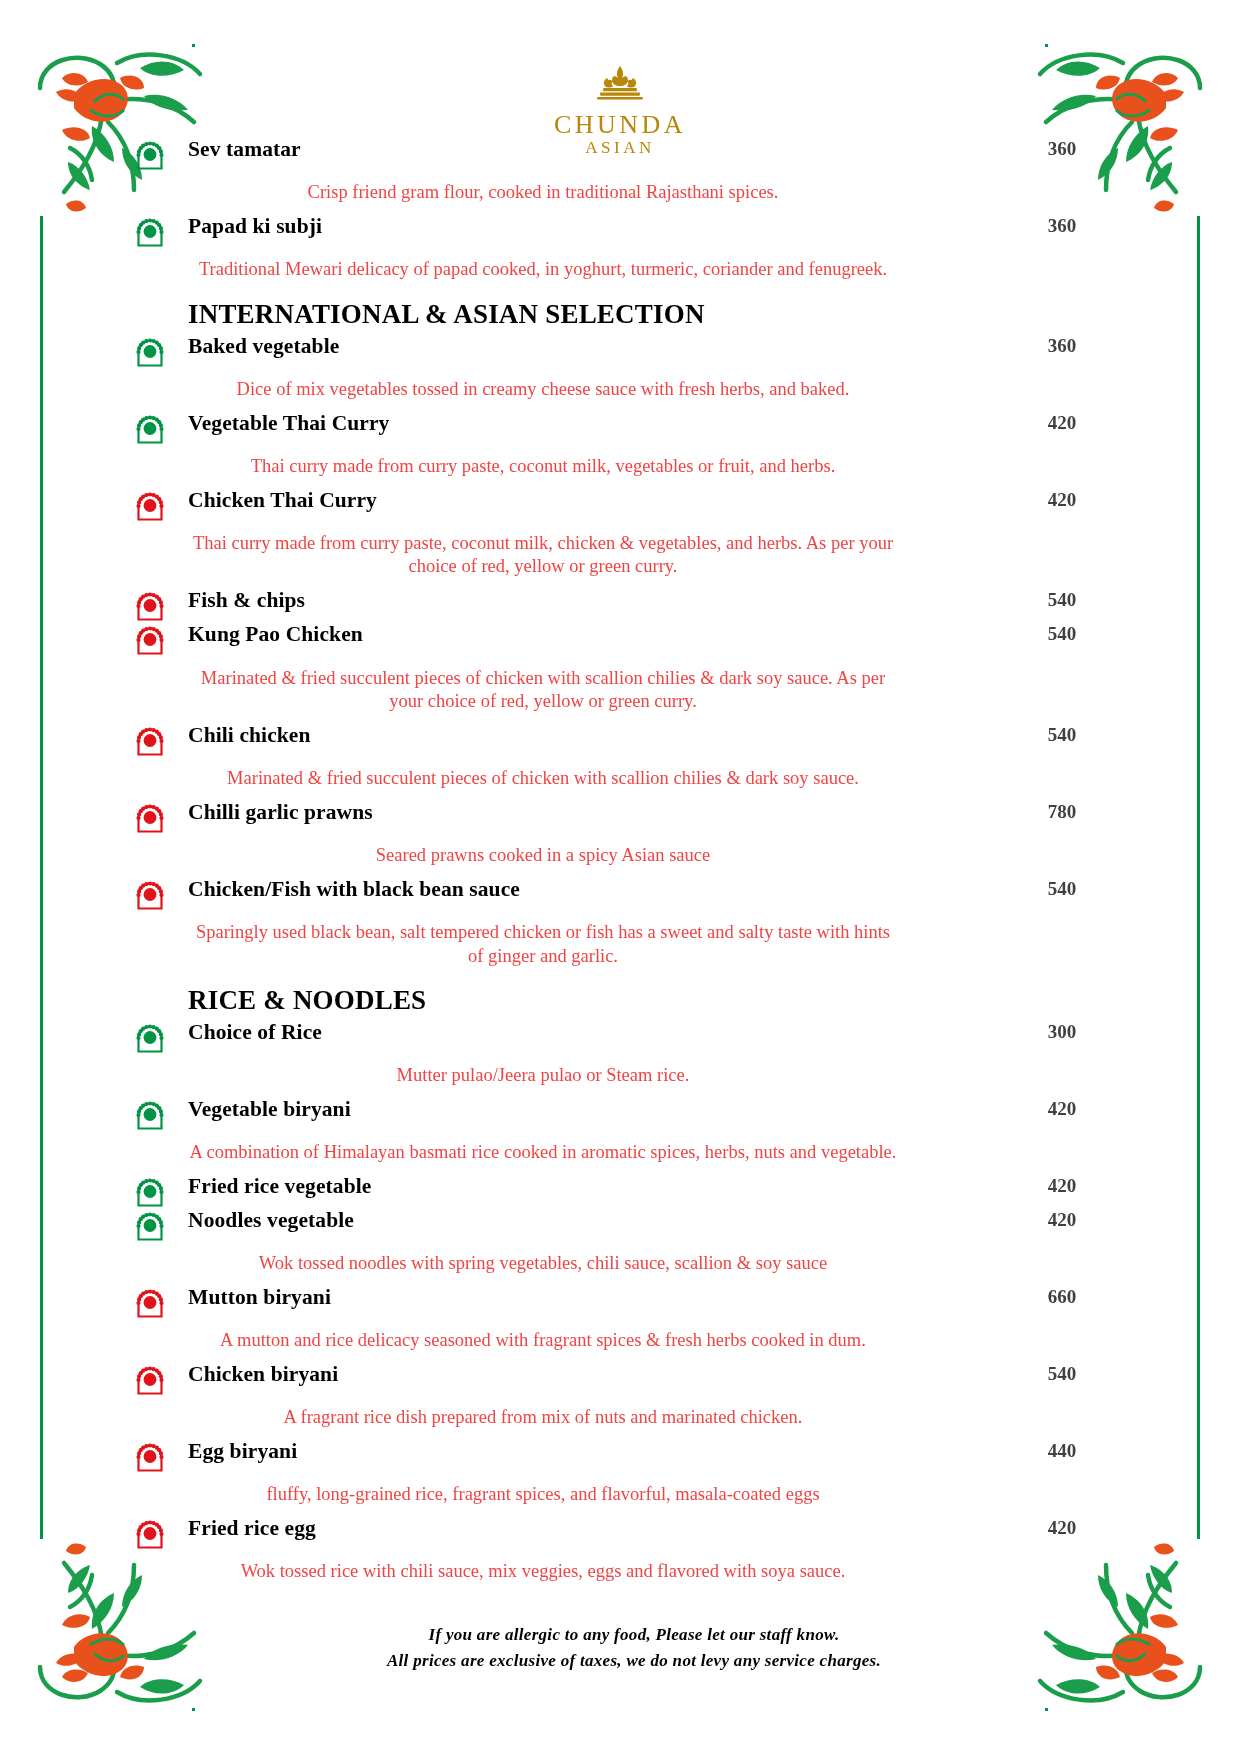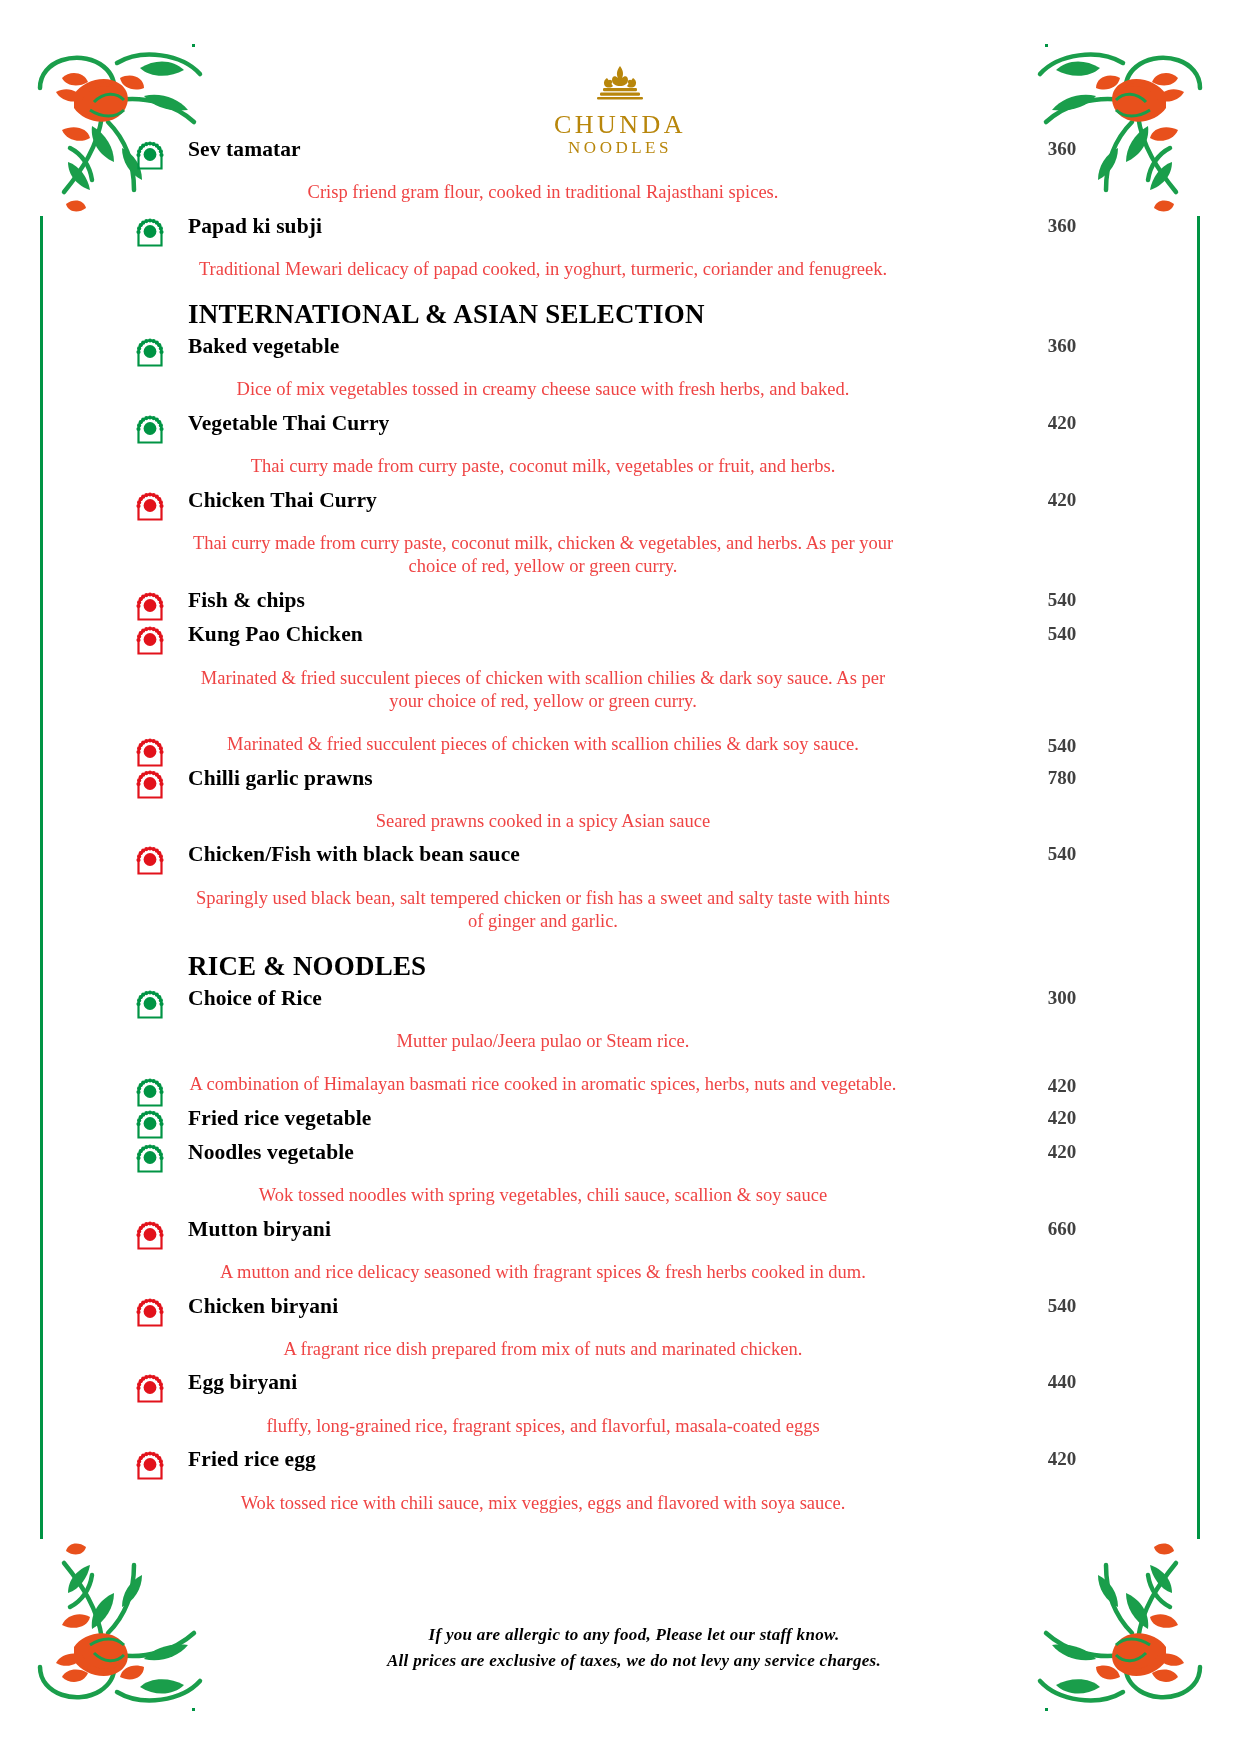--- a/index.html
+++ b/index.html
@@ -299,21 +299,21 @@
       <path d="M18 14 C15 16, 14 19, 16 22 C18 24, 22 24, 24 22 Z"></path>
       <path d="M44 14 C47 16, 48 19, 46 22 C44 24, 40 24, 38 22 Z"></path>
       <rect x="14" y="24" width="34" height="3.2" rx="1.2"></rect>
       <rect x="11" y="28.5" width="40" height="3.2" rx="1.2"></rect>
       <rect x="8" y="33" width="46" height="2.6" rx="1.1"></rect>
       <circle cx="21" cy="18" r="2.2"></circle>
       <circle cx="41" cy="18" r="2.2"></circle>
     </g>
   </svg>
   <div class="logo-name">CHUNDA</div>
-  <div class="logo-sub">NOODLES</div>
+  <div class="logo-sub">ASIAN</div>
 </div>
 
 <div class="menu-body" id="menu-body">
     <div class="item">
       <span class="diet-icon"><svg viewBox="0 0 34 34" width="34" height="34" xmlns="http://www.w3.org/2000/svg">
        <path d="M5.5 31.5 L5.5 18 A11.5 11.5 0 0 1 28.5 18 L28.5 31.5 Z" fill="none" stroke="#009444" stroke-width="2.2"></path>
        <circle cx="5.5" cy="18.0" r="2.1" fill="#009444"></circle>
           <circle cx="6.1" cy="14.4" r="2.1" fill="#009444"></circle>
           <circle cx="7.7" cy="11.2" r="2.1" fill="#009444"></circle>
           <circle cx="10.2" cy="8.7" r="2.1" fill="#009444"></circle>
@@ -473,20 +473,23 @@
           <circle cx="10.2" cy="8.7" r="2.1" fill="#e2121b"></circle>
           <circle cx="13.4" cy="7.1" r="2.1" fill="#e2121b"></circle>
           <circle cx="17.0" cy="6.5" r="2.1" fill="#e2121b"></circle>
           <circle cx="20.6" cy="7.1" r="2.1" fill="#e2121b"></circle>
           <circle cx="23.8" cy="8.7" r="2.1" fill="#e2121b"></circle>
           <circle cx="26.3" cy="11.2" r="2.1" fill="#e2121b"></circle>
           <circle cx="27.9" cy="14.4" r="2.1" fill="#e2121b"></circle>
           <circle cx="28.5" cy="18.0" r="2.1" fill="#e2121b"></circle>
        <circle cx="17" cy="17.5" r="6.4" fill="#e2121b"></circle>
      </svg></span>
+      <div class="item-head">
+        <div class="item-name">Chili chicken</div>
+      </div>
       <div class="item-price">540</div>
       <div class="item-desc">Marinated &amp; fried succulent pieces of chicken with scallion chilies &amp; dark soy sauce.</div>
     </div>
     <div class="item">
       <span class="diet-icon"><svg viewBox="0 0 34 34" width="34" height="34" xmlns="http://www.w3.org/2000/svg">
        <path d="M5.5 31.5 L5.5 18 A11.5 11.5 0 0 1 28.5 18 L28.5 31.5 Z" fill="none" stroke="#e2121b" stroke-width="2.2"></path>
        <circle cx="5.5" cy="18.0" r="2.1" fill="#e2121b"></circle>
           <circle cx="6.1" cy="14.4" r="2.1" fill="#e2121b"></circle>
           <circle cx="7.7" cy="11.2" r="2.1" fill="#e2121b"></circle>
           <circle cx="10.2" cy="8.7" r="2.1" fill="#e2121b"></circle>
@@ -559,20 +562,23 @@
           <circle cx="10.2" cy="8.7" r="2.1" fill="#009444"></circle>
           <circle cx="13.4" cy="7.1" r="2.1" fill="#009444"></circle>
           <circle cx="17.0" cy="6.5" r="2.1" fill="#009444"></circle>
           <circle cx="20.6" cy="7.1" r="2.1" fill="#009444"></circle>
           <circle cx="23.8" cy="8.7" r="2.1" fill="#009444"></circle>
           <circle cx="26.3" cy="11.2" r="2.1" fill="#009444"></circle>
           <circle cx="27.9" cy="14.4" r="2.1" fill="#009444"></circle>
           <circle cx="28.5" cy="18.0" r="2.1" fill="#009444"></circle>
        <circle cx="17" cy="17.5" r="6.4" fill="#009444"></circle>
      </svg></span>
+      <div class="item-head">
+        <div class="item-name">Vegetable biryani</div>
+      </div>
       <div class="item-price">420</div>
       <div class="item-desc">A combination of Himalayan basmati rice cooked in aromatic spices, herbs, nuts and vegetable.</div>
     </div>
     <div class="item">
       <span class="diet-icon"><svg viewBox="0 0 34 34" width="34" height="34" xmlns="http://www.w3.org/2000/svg">
        <path d="M5.5 31.5 L5.5 18 A11.5 11.5 0 0 1 28.5 18 L28.5 31.5 Z" fill="none" stroke="#009444" stroke-width="2.2"></path>
        <circle cx="5.5" cy="18.0" r="2.1" fill="#009444"></circle>
           <circle cx="6.1" cy="14.4" r="2.1" fill="#009444"></circle>
           <circle cx="7.7" cy="11.2" r="2.1" fill="#009444"></circle>
           <circle cx="10.2" cy="8.7" r="2.1" fill="#009444"></circle>

